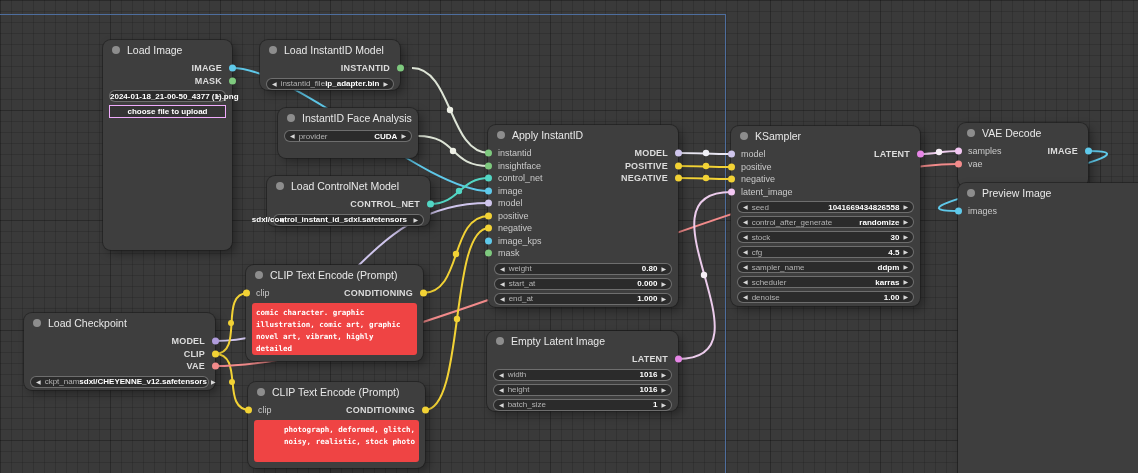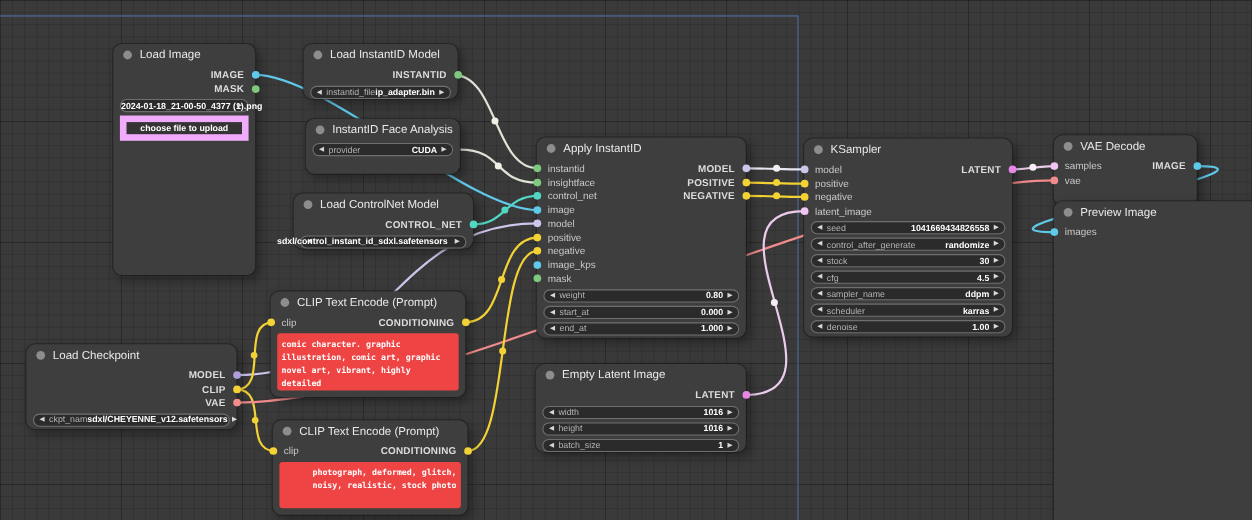--- a/index.html
+++ b/index.html
@@ -43,21 +43,21 @@
     border:1px solid rgba(165,165,165,.55);border-radius:7px;
     display:flex;align-items:center;padding:0 5px;box-sizing:border-box;
   }
   .warrow{font-size:6px;color:#d8d8d8;line-height:1;flex:0 0 auto;}
   .wlabel{font-size:8px;color:#b4b4b4;margin-left:4px;white-space:nowrap;}
   .wvalue{margin-left:auto;margin-right:4px;font-size:8px;font-weight:700;color:#fff;white-space:nowrap;}
   .wvalue-center{position:absolute;left:0;right:10px;text-align:center;font-size:8px;font-weight:700;color:#fff;white-space:nowrap;}
   .wvalue-ov{position:absolute;right:16px;font-size:8px;font-weight:700;color:#fff;white-space:nowrap;}
   .warrow-abs{position:absolute;right:5px;font-size:6px;color:#d8d8d8;line-height:1;}
   .nbutton{
-    height:11px;margin:3px 6px;border:6px solid #f0abfc;background:#343434;
+    height:11px;margin:3px 6px;border:1px solid #f0abfc;background:#343434;
     display:flex;align-items:center;justify-content:center;
     font-size:8px;font-weight:700;color:#fff;
   }
   .ntext{
     margin:3px 6px;background:#ef4444;border-radius:3px;padding:4px 4px;
     font-family:"DejaVu Sans Mono", monospace;font-size:7.5px;font-weight:700;
     color:#fff;line-height:1.6;
   }
 </style>
 </head>
@@ -116,21 +116,21 @@
         <span class="pdot out c-green"></span>
       </div>
     </div>
     <div class="widget">
       <span class="wvalue-center">2024-01-18_21-00-50_4377 (1).png</span>
       <span class="warrow-abs">▶</span>
     </div>
     <div class="nbutton">choose file to upload</div>
   </div>
 
-  <div class="node" style="left:276px;top:40px;width:140px;height:50px;">
+  <div class="node" style="left:260px;top:40px;width:140px;height:50px;">
     <div class="ntitle">
       <span class="tdot"></span>
       <span class="ttext">Load InstantID Model</span>
     </div>
     <div class="ports">
       <div class="prow">
         <span class="plab-out">INSTANTID</span>
         <span class="pdot out c-green"></span>
       </div>
     </div>

